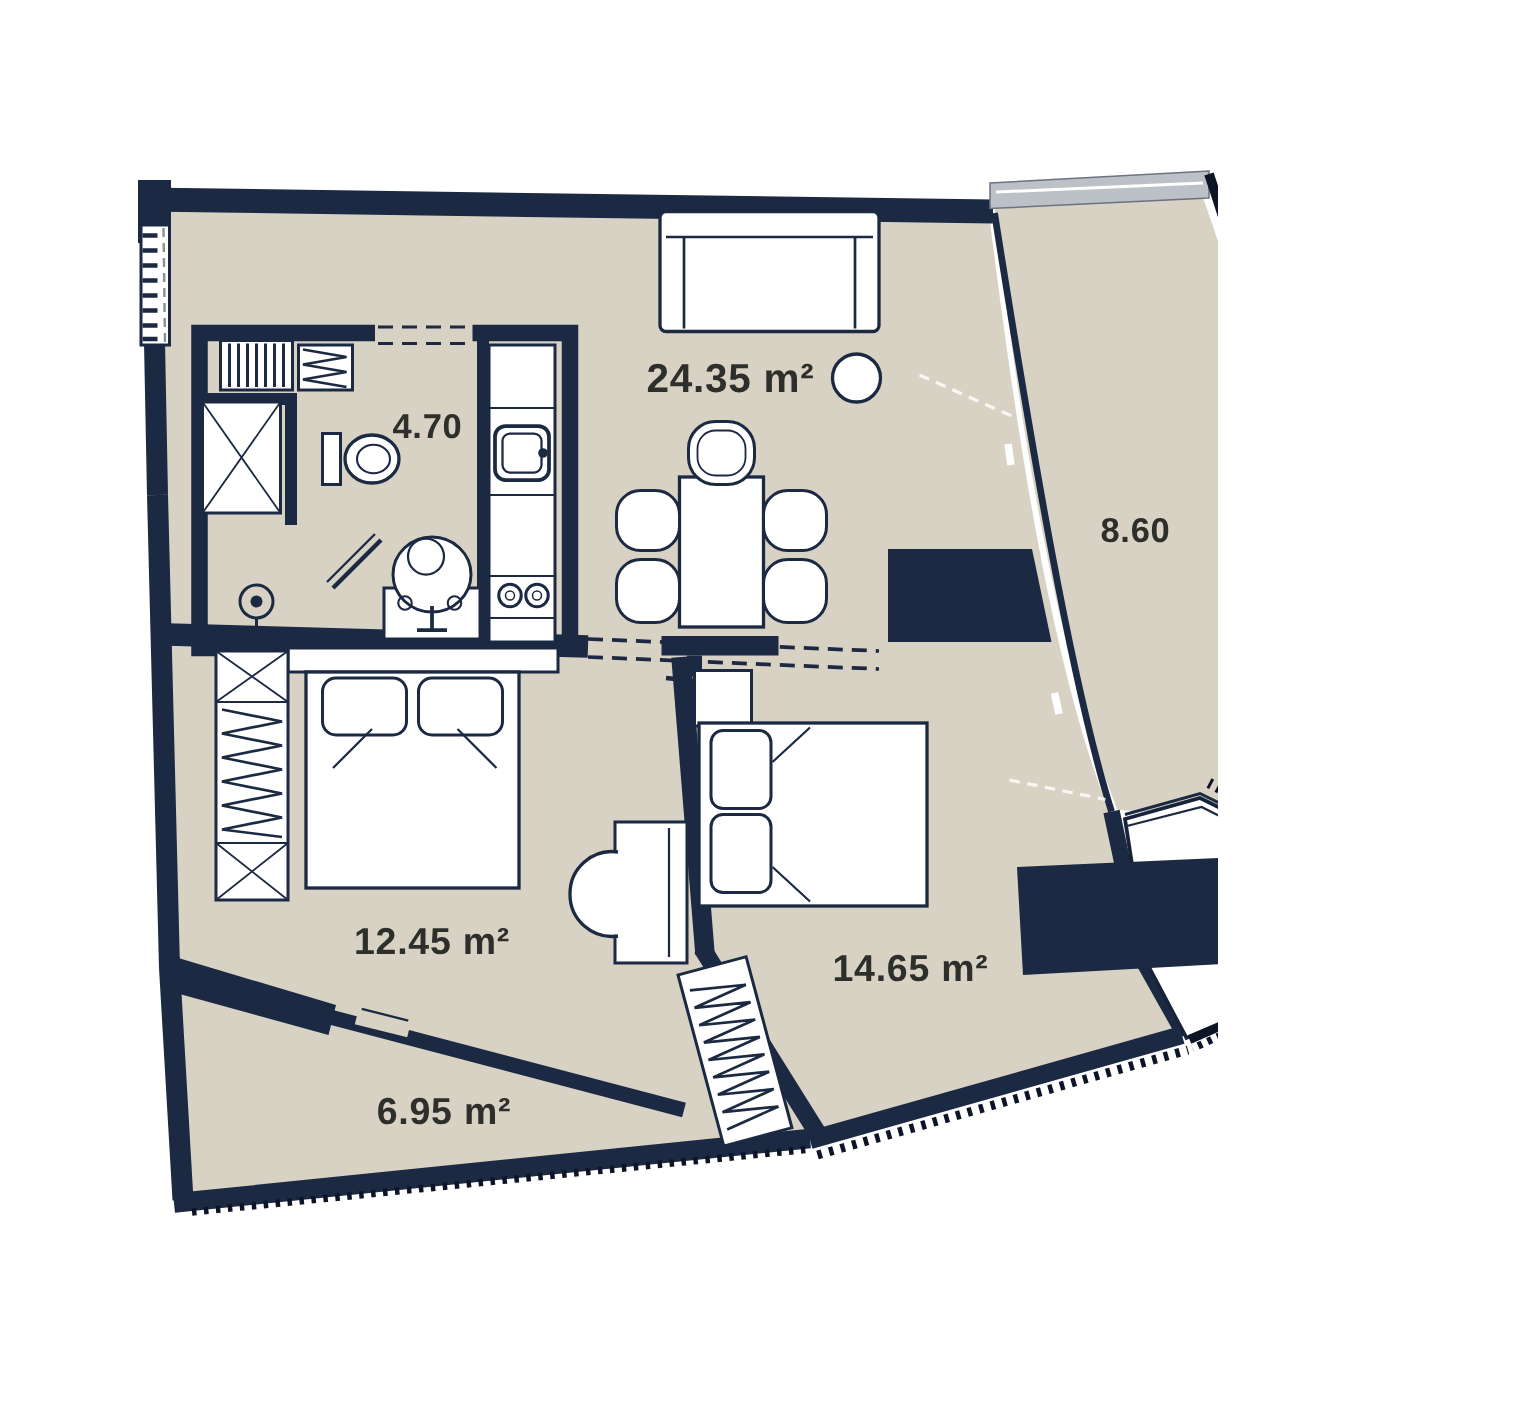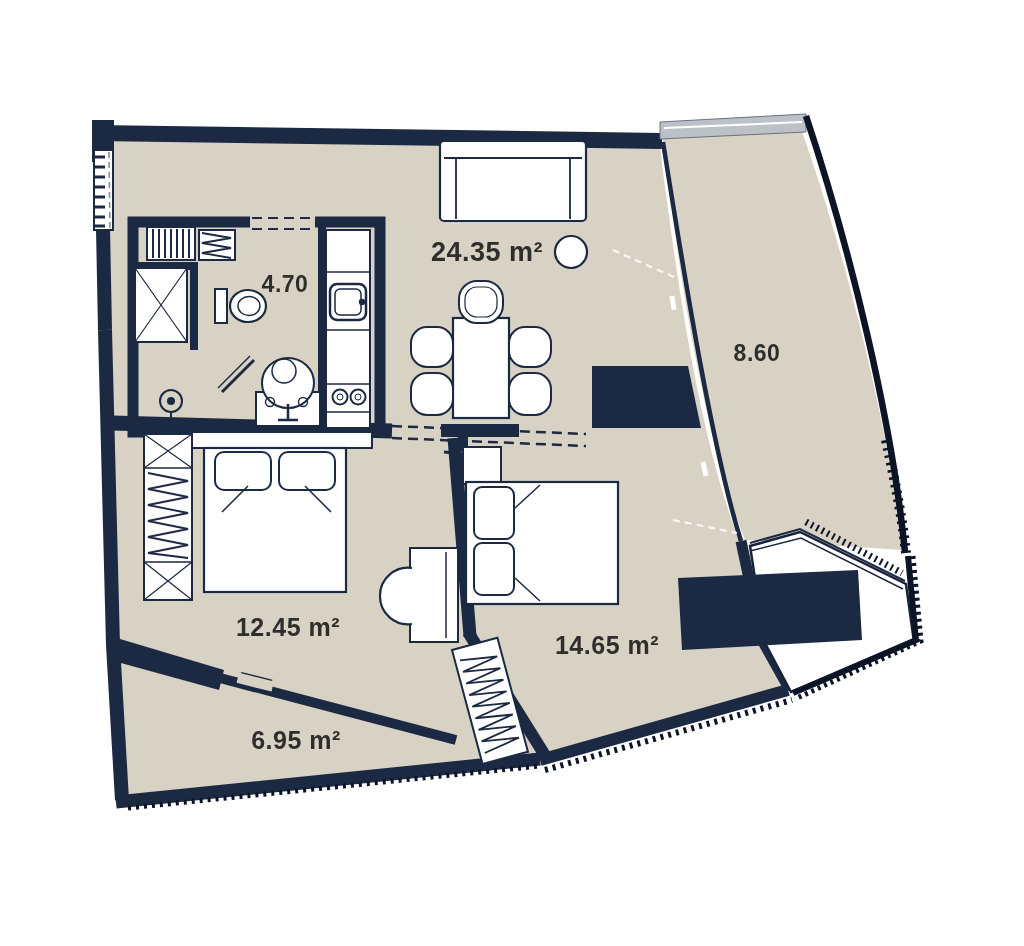--- a/index.html
+++ b/index.html
@@ -1,16 +1,16 @@
 <!DOCTYPE html>
 <html><head>
 <meta charset="utf-8">
 <style>
   html,body{margin:0;padding:0;background:#ffffff;}
-  .stage{position:relative;width:1024px;height:946px;background:#ffffff;overflow:hidden;
+  .stage{position:relative;width:812px;height:946px;background:#ffffff;overflow:hidden;
          font-family:"Liberation Sans","DejaVu Sans",sans-serif;}
   svg{position:absolute;left:0;top:0;}
   .floor{fill:#d7d2c4;}
   .wallF{fill:#1c2942;}
   .wallS{stroke:#1c2942;fill:none;}
   .furn{fill:#ffffff;stroke:#1c2942;}
   .furnL{stroke:#1c2942;fill:none;}
   .edge{stroke:#0c1426;fill:none;}
   .glaz{fill:#bcc1c7;stroke:#6b7280;stroke-width:1;}
   .lbl{fill:#2e2e2a;font-weight:600;letter-spacing:0.5px;}

